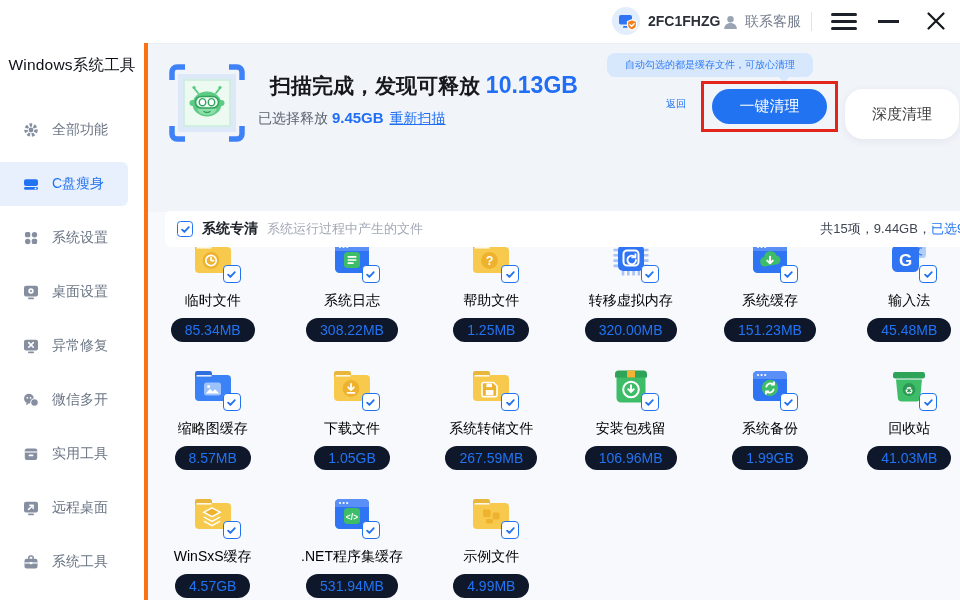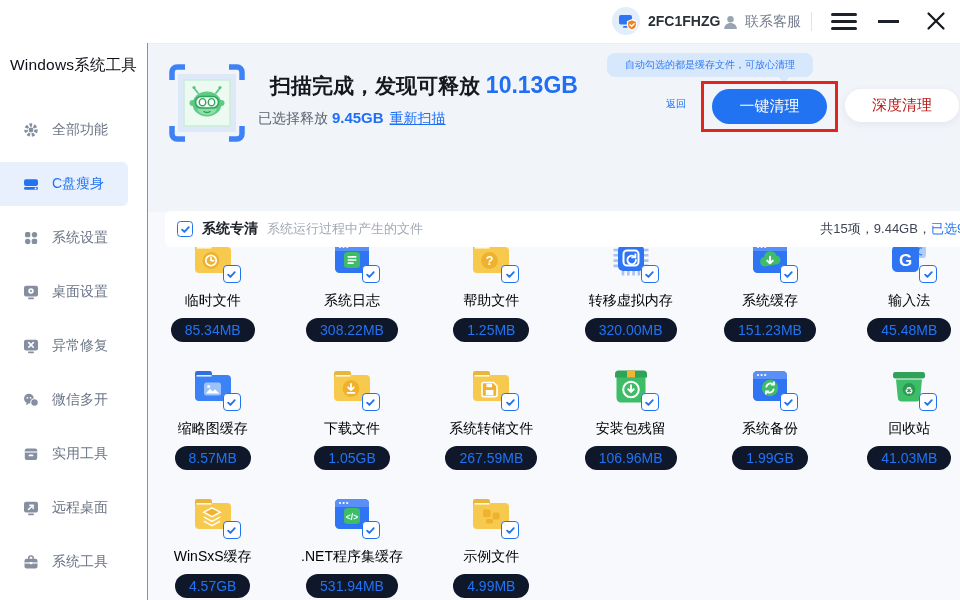--- a/index.html
+++ b/index.html
@@ -17,21 +17,21 @@
   .user-badge{position:absolute;left:612px;top:7px;display:flex;align-items:center;gap:8px;cursor:pointer;}
   .user-id{font-size:14px;color:#2b3038;font-weight:bold;}
   .support{position:absolute;left:722px;top:13px;display:flex;align-items:center;gap:6px;color:#747d8c;font-size:14px;cursor:pointer;}
   .tb-sep{position:absolute;left:811px;top:12px;width:1px;height:19px;background:#dfe3ea;}
   .hamburger{position:absolute;left:831px;top:13px;width:26px;height:17px;display:flex;flex-direction:column;justify-content:space-between;cursor:pointer;}
   .hamburger i{display:block;height:3px;border-radius:2px;background:#1d2129;}
   .win-min{position:absolute;left:878px;top:20px;width:21px;height:3px;background:#1d2129;cursor:pointer;}
   .win-close{position:absolute;left:925px;top:10px;width:22px;height:22px;cursor:pointer;}
 
   
-  .sidebar{position:absolute;left:0;top:0;width:148px;height:600px;background:#fff;border-right:1px solid #f97316;z-index:4;}
+  .sidebar{position:absolute;left:0;top:0;width:148px;height:600px;background:#fff;border-right:4px solid #f97316;z-index:4;}
   .logo-wrap{padding-top:6px;text-align:center;}
   .app-title{margin-top:3px;font-size:15.5px;color:#0d1016;letter-spacing:.2px;}
   .nav{margin-top:32px;}
   .nav-item{height:44px;margin-bottom:10px;display:flex;align-items:center;padding-left:23px;gap:13px;
     font-size:14px;color:#6b7585;cursor:pointer;}
   .nav-item .nicon{width:16px;height:16px;color:#868fa0;display:flex;}
   .nav-item.active{background:#e9f0fd;color:var(--accent);width:128px;border-radius:0 6px 6px 0;}
   .nav-item.active .nicon{color:var(--accent);}
 
   
@@ -47,22 +47,22 @@
   .rescan{color:var(--accent-dark);text-decoration:underline;margin-left:6px;cursor:pointer;}
 
   .tooltip{position:absolute;left:459px;top:10px;height:24px;line-height:24px;padding:0 18px;border-radius:8px;
     background:#d7e7fc;color:#2e7cf6;font-size:10px;white-space:nowrap;}
   .tooltip-arrow{position:absolute;left:630px;top:33px;width:0;height:0;
     border-left:6px solid transparent;border-right:6px solid transparent;border-top:7px solid #d7e7fc;}
   .back-link{position:absolute;left:518px;top:54px;font-size:10px;color:var(--accent);cursor:pointer;}
   .btn-clean{position:absolute;left:564px;top:46px;width:115px;height:35px;border:none;border-radius:18px;
     background:var(--accent);color:#fff;font-size:15px;cursor:pointer;font-family:inherit;}
   .red-box{position:absolute;left:553px;top:38px;width:137px;height:51px;border:3px solid var(--red);pointer-events:none;z-index:3;}
-  .btn-deep{position:absolute;left:697px;top:46px;width:114px;height:33px;border:none;border-radius:18px;
-    background:#fff;color:#b91c1c;font-size:15px;cursor:pointer;box-shadow:0 2px 8px rgba(40,60,100,.07);font-family:inherit;}
+  .btn-deep{position:absolute;left:697px;top:46px;width:114px;height:50px;border:none;border-radius:18px;
+    background:#fff;color:#404040;font-size:15px;cursor:pointer;box-shadow:0 2px 8px rgba(40,60,100,.07);font-family:inherit;}
 
   
   .section-bar{position:absolute;left:17px;top:135px;width:848px;height:36px;background:#fff;border-radius:6px;
     display:flex;align-items:center;padding:0 12px;z-index:2;margin-top:33px;}
   .cbox{width:16px;height:16px;border:1.5px solid var(--accent);border-radius:3.5px;background:#fff;
     display:flex;align-items:center;justify-content:center;cursor:pointer;flex:none;}
   .sec-title{margin-left:9px;font-size:14px;font-weight:bold;color:#1d2129;}
   .sec-sub{margin-left:9px;font-size:13px;color:#a3aab6;}
   .sec-summary{margin-left:auto;font-size:13px;color:#3f4654;}
   .sec-summary .sel{color:var(--accent);}

